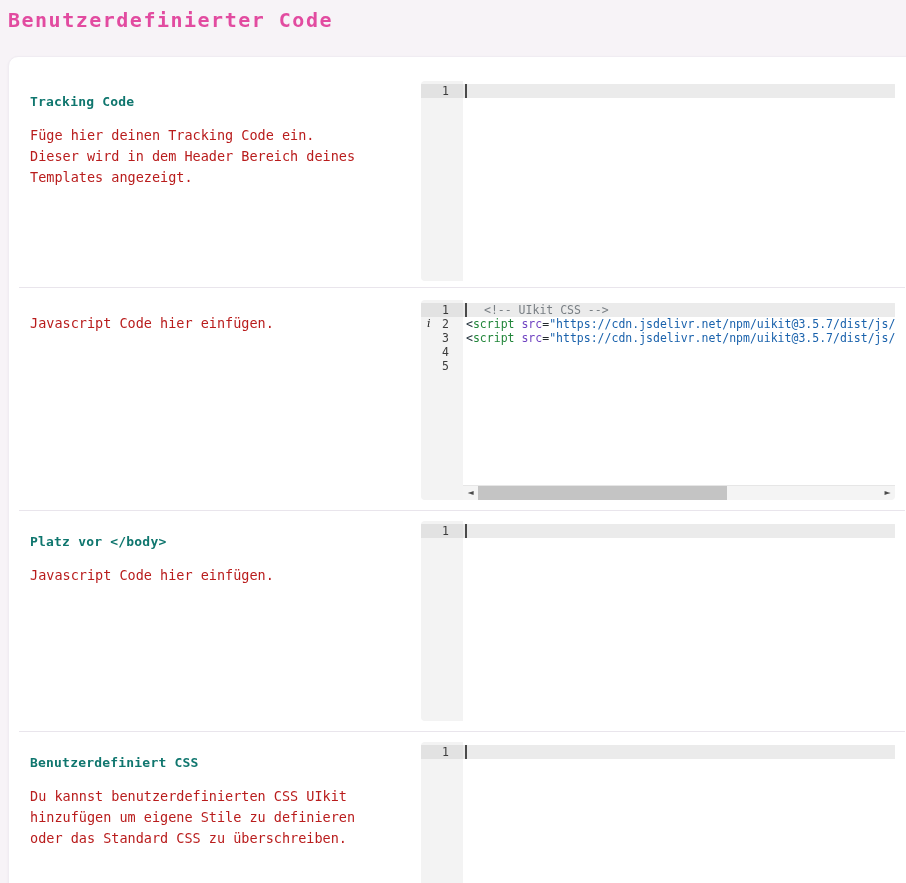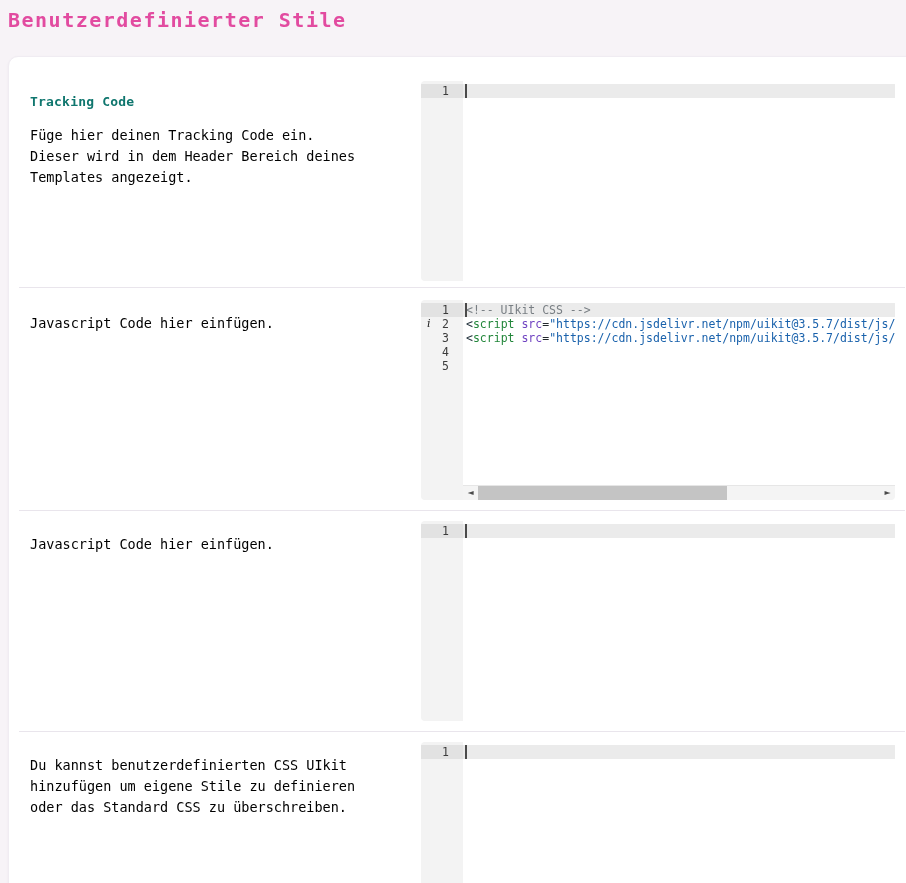--- a/index.html
+++ b/index.html
@@ -24,21 +24,21 @@
   .section .left{
     width:412px;box-sizing:border-box;
     padding:13px 52px 0 21px;
   }
   .sec-heading{
     margin:0 0 16px 0;
     font-size:13px;font-weight:bold;letter-spacing:0.2px;
     color:#0f766e;white-space:nowrap;
   }
   .sec-desc{
-    margin:0;font-size:13.5px;line-height:21px;color:#000000;
+    margin:0;font-size:13.5px;line-height:21px;color:#b91c1c;
   }
   
   .editor{
     width:474px;height:200px;flex:none;display:flex;
     border-radius:4px;overflow:hidden;position:relative;
     font-size:11.5px;line-height:14px;
   }
   .gutter{
     width:42px;flex:none;background:#f3f3f3;
     box-sizing:border-box;padding-top:3px;position:relative;
@@ -59,21 +59,21 @@
   .code-line.active{background:#ebebeb;}
   .cursor{
     position:absolute;left:2px;top:3px;width:2px;height:14px;
     background:#4a4a4a;
   }
   .gutter-marker{
     position:absolute;left:6px;top:17px;
     font-family:"DejaVu Serif","Liberation Serif",serif;
     font-style:italic;font-size:11px;color:#222;line-height:14px;
   }
-  .tok-comment{color:#797f84;}
+  .tok-comment{color:#797f84;margin-left:18px;}
   .tok-bracket{color:#24333d;}
   .tok-tag{color:#22863a;}
   .tok-attr{color:#6f42c1;}
   .tok-plain{color:#24292e;}
   .tok-string{color:#1a62ac;}
   
   .hscroll{
     position:absolute;left:42px;right:0;bottom:0;height:15px;
     display:flex;align-items:stretch;
     background:#f4f4f4;border-top:1px solid #e6e6e6;box-sizing:border-box;
@@ -89,21 +89,21 @@
   
   .divider{height:1px;background:#e9e5ec;margin:0 16px 0 10px;}
   .pad-s1{padding-top:24px;padding-bottom:6px;}
   .pad-s2{padding-top:12px;padding-bottom:10px;}
   .pad-s3{padding-top:10px;padding-bottom:10px;}
   .pad-s4{padding-top:10px;padding-bottom:10px;}
 </style>
 </head>
 <body>
 
-<h1 class="page-title">Benutzerdefinierter Stile</h1>
+<h1 class="page-title">Benutzerdefinierter Code</h1>
 
 <div class="card">
 
   <div class="section pad-s1">
     <div class="left">
       <h3 class="sec-heading">Tracking Code</h3>
       <p class="sec-desc">Füge hier deinen Tracking Code ein. Dieser wird in dem Header Bereich deines Templates angezeigt.</p>
     </div>
     <div class="editor">
       <div class="gutter">
@@ -144,36 +144,38 @@
             <div class="sb-thumb" style="left: 0px; width: 249px;"></div>
           </div>
           <div class="sb-arrow">►</div>
         </div>
       </div>
   </div>
   <div class="divider"></div>
 
   <div class="section pad-s3">
     <div class="left">
+      <h3 class="sec-heading">Platz vor &lt;/body&gt;</h3>
       <p class="sec-desc">Javascript Code hier einfügen.</p>
     </div>
     <div class="editor">
       <div class="gutter">
           <div class="ln active">1</div>
         </div>
       <div class="code">
           <div class="code-line active"></div>
           <div class="cursor" style="top: 3px;"></div>
         </div>
     </div>
   </div>
   <div class="divider"></div>
 
   <div class="section pad-s4">
     <div class="left">
+      <h3 class="sec-heading">Benutzerdefiniert CSS</h3>
       <p class="sec-desc">Du kannst benutzerdefinierten CSS UIkit hinzufügen um eigene Stile zu definieren oder das Standard CSS zu überschreiben.</p>
     </div>
     <div class="editor">
       <div class="gutter">
           <div class="ln active">1</div>
         </div>
       <div class="code">
           <div class="code-line active"></div>
           <div class="cursor" style="top: 3px;"></div>
         </div>

